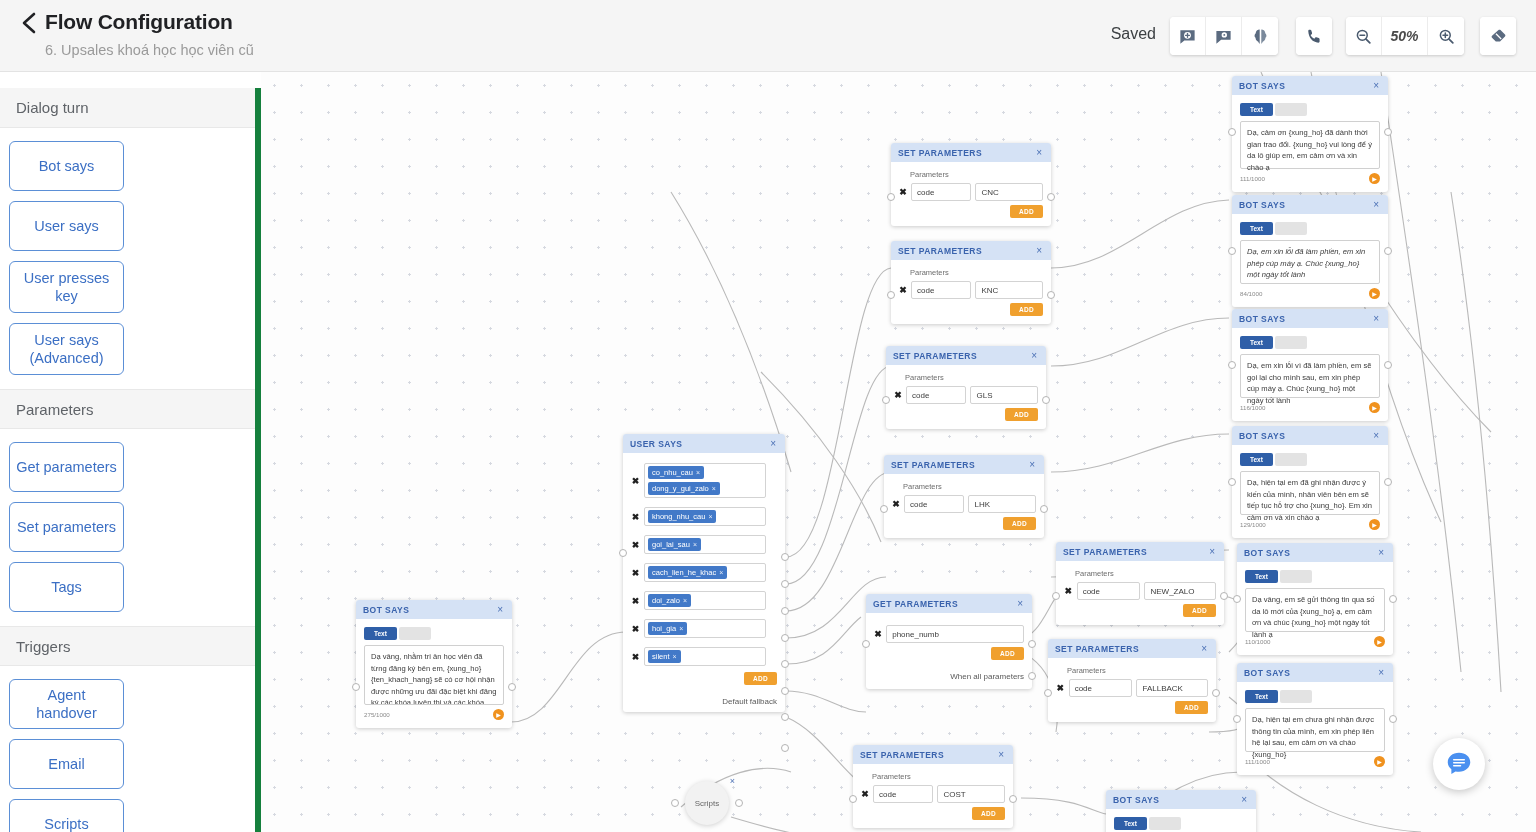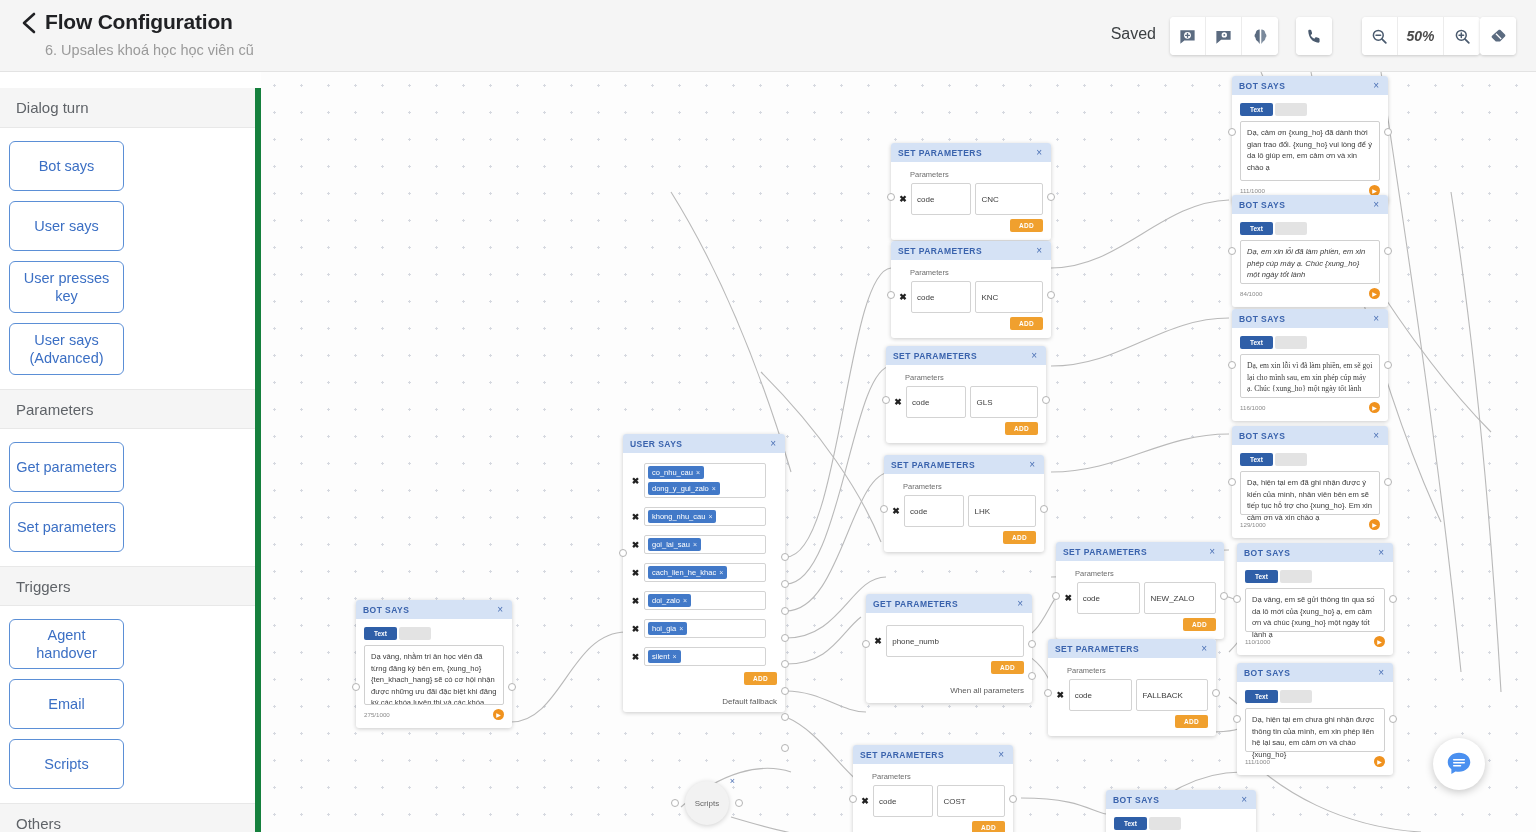--- a/index.html
+++ b/index.html
@@ -39,21 +39,21 @@
   .tool-group {
     position: absolute; top: 17px;
     display: flex;
     background: #fff;
     border-radius: 4px;
     box-shadow: 0 1px 3px rgba(0,0,0,.18);
     overflow: hidden;
   }
   .tool-group.g1 { right: 258px; }
   .tool-group.g2 { right: 204px; }
-  .tool-group.g3 { right: 56px; }
+  .tool-group.g3 { right: 72px; }
   .tool-group.g4 { right: 20px; }
   .tool-btn {
     width: 36px; height: 38px;
     display: flex; align-items: center; justify-content: center;
     cursor: pointer; background: #fff;
     border-right: 1px solid #ececec;
   }
   .tool-btn:last-child { border-right: none; }
   .tool-btn svg { display: block; }
   .zoom-level {
@@ -141,21 +141,21 @@
   .param-row { display: flex; align-items: center; gap: 4px; margin-bottom: 4px; }
   .row-x {
     font-size: 9px; color: #222; cursor: pointer;
     font-weight: bold; width: 9px; text-align: center;
   }
   .field {
     height: 16px; border: 1px solid #d3d3d3; border-radius: 2px;
     background: #fff;
     font-size: 8px; color: #3c3c3c;
     display: flex; align-items: center;
-    padding: 15px 5px;
+    padding: 8px 5px;
   }
   .field.k { width: 66px; }
   .field.v { width: 74px; }
   .field.wide { width: 150px; }
   .btn-add {
     background: #f0a02e; color: #fff;
     font-size: 6.5px; font-weight: bold;
     border-radius: 2px;
     padding: 3px 9px;
     display: inline-block;
@@ -333,20 +333,23 @@
   </div>
 
   <div class="section-head">Parameters</div>
   <div class="chip-grid">
     <div class="chip">
         <span>Get parameters</span>
       </div>
     <div class="chip">
         <span>Set parameters</span>
       </div>
+    <div class="chip">
+        <span>Tags</span>
+      </div>
   </div>
 
   <div class="section-head">Triggers</div>
   <div class="chip-grid">
     <div class="chip">
         <span>Agent handover</span>
       </div>
     <div class="chip">
         <span>Email</span>
       </div>
@@ -683,21 +686,21 @@
   <div class="node" style="left:971px; top:4px; width:156px;">
     <div class="node-head">
       <span class="node-title">BOT SAYS</span>
       <span class="node-close">×</span>
     </div>
     <div class="node-body">
       <div class="tabs-row">
         <div class="tab-on">Text</div>
         <div class="tab-off"></div>
       </div>
-      <div class="msgbox" style="height:60px;">Dạ, cảm ơn {xung_ho} đã dành thời gian trao đổi. {xung_ho} vui lòng để ý da lô giúp em, em cảm ơn và xin chào ạ</div>
+      <div class="msgbox" style="height:48px;">Dạ, cảm ơn {xung_ho} đã dành thời gian trao đổi. {xung_ho} vui lòng để ý da lô giúp em, em cảm ơn và xin chào ạ</div>
       <div class="meta-row">
         <span class="char-count">111/1000</span>
         <span class="play-dot">▶</span>
       </div>
     </div>
     <div class="port" style="left:-4px; top:52px;"></div>
     <div class="port" style="right:-4px; top:52px;"></div>
   </div>
 
   <div class="node" style="left:971px; top:123px; width:156px;">
@@ -723,21 +726,21 @@
   <div class="node" style="left:971px; top:237px; width:156px;">
     <div class="node-head">
       <span class="node-title">BOT SAYS</span>
       <span class="node-close">×</span>
     </div>
     <div class="node-body">
       <div class="tabs-row">
         <div class="tab-on">Text</div>
         <div class="tab-off"></div>
       </div>
-      <div class="msgbox" style="height:44px;font-family:Liberation Serif, serif;">Dạ, em xin lỗi vì đã làm phiền, em sẽ gọi lại cho mình sau, em xin phép cúp máy ạ. Chúc {xung_ho} một ngày tốt lành</div>
+      <div class="msgbox" style="height:44px;">Dạ, em xin lỗi vì đã làm phiền, em sẽ gọi lại cho mình sau, em xin phép cúp máy ạ. Chúc {xung_ho} một ngày tốt lành</div>
       <div class="meta-row">
         <span class="char-count">116/1000</span>
         <span class="play-dot">▶</span>
       </div>
     </div>
     <div class="port" style="left:-4px; top:52px;"></div>
     <div class="port" style="right:-4px; top:52px;"></div>
   </div>
 
   <div class="node" style="left:971px; top:354px; width:156px;">

